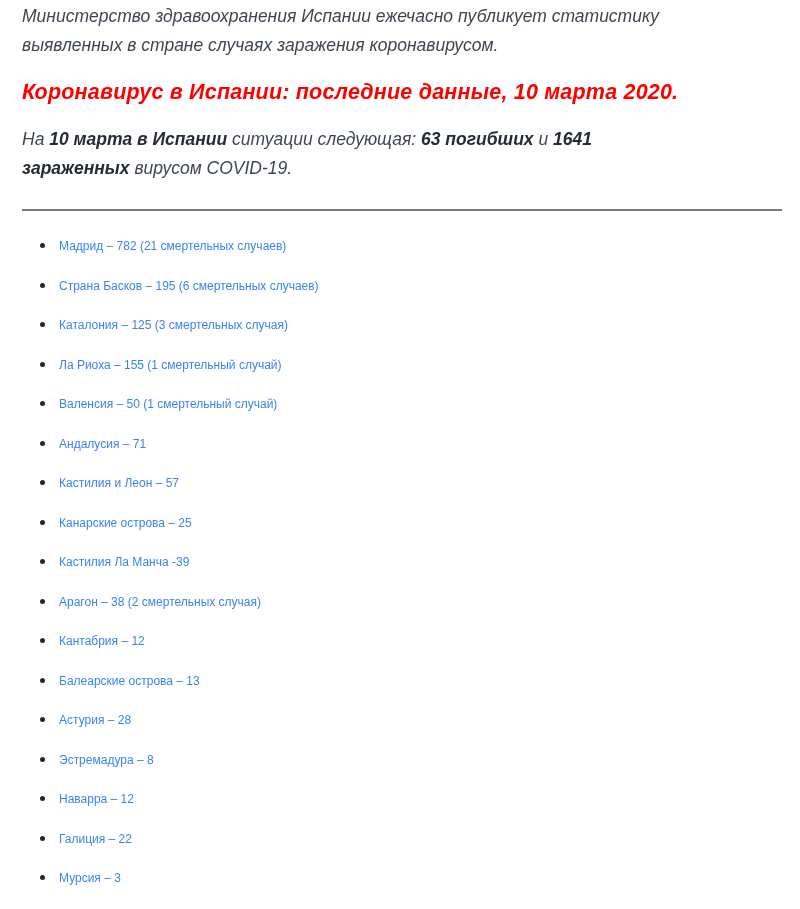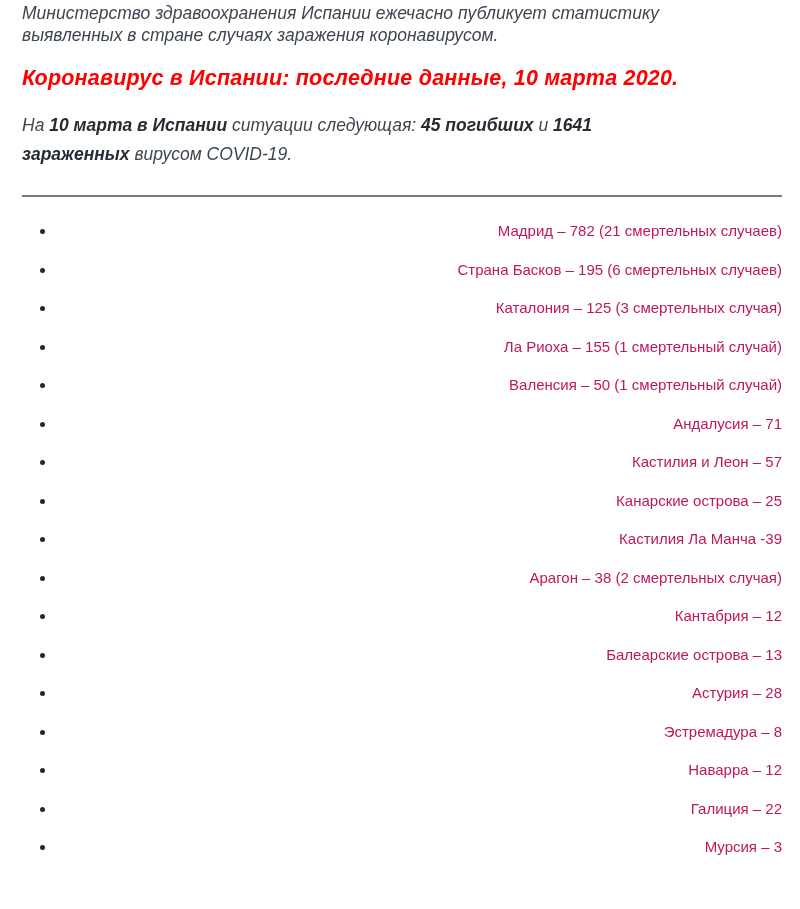--- a/index.html
+++ b/index.html
@@ -17,21 +17,21 @@
   .page {
     box-sizing: border-box;
     width: 800px;
     padding: 2px 18px 30px 22px;
     color: #3f474f;
   }
   .lead-paragraph {
     margin: 0;
     max-width: 680px;
     font-size: 17.5px;
-    line-height: 22px;
+    line-height: 29px;
     font-style: italic;
     color: #3e4650;
   }
   .headline {
     margin: 20px 0 0 0;
     max-width: 740px;
     font-size: 21.5px;
     line-height: 25px;
     font-style: italic;
     font-weight: 700;
@@ -55,42 +55,41 @@
     border: none;
     border-top: 2px solid #7b7b7b;
     max-width: 760px;
   }
   .region-list {
     margin: 24px 0 0 0;
     padding: 0 0 0 34px;
     list-style: disc;
   }
   .region-list li {
-    font-size: 15px;
+    font-size: 12px;
     line-height: 20px;
     margin-bottom: 18.5px;
-    color: #be185d;
+    color: #3b82f6;
     padding-left: 3px;
-    text-align: right;
   }
   .region-list li::marker {
     color: #24282c;
     font-size: 15px;
   }
 </style>
 </head>
 <body>
 
 <div class="page">
 
   <p class="lead-paragraph">Министерство здравоохранения Испании ежечасно публикует статистику выявленных в стране случаях заражения коронавирусом.</p>
 
   <h2 class="headline">Коронавирус в Испании: последние данные, 10 марта 2020.</h2>
 
-  <p class="summary-paragraph"><span>На </span><b>10 марта в Испании</b><span> ситуации следующая: </span><b>45 погибших</b><span> и </span><b>1641 зараженных</b><span> вирусом COVID-19.</span></p>
+  <p class="summary-paragraph"><span>На </span><b>10 марта в Испании</b><span> ситуации следующая: </span><b>63 погибших</b><span> и </span><b>1641 зараженных</b><span> вирусом COVID-19.</span></p>
 
   <hr class="divider">
 
   <ul class="region-list">
     <li>Мадрид – 782 (21 смертельных случаев)</li>
     <li>Страна Басков – 195 (6 смертельных случаев)</li>
     <li>Каталония – 125 (3 смертельных случая)</li>
     <li>Ла Риоха – 155 (1 смертельный случай)</li>
     <li>Валенсия – 50 (1 смертельный случай)</li>
     <li>Андалусия – 71</li>

